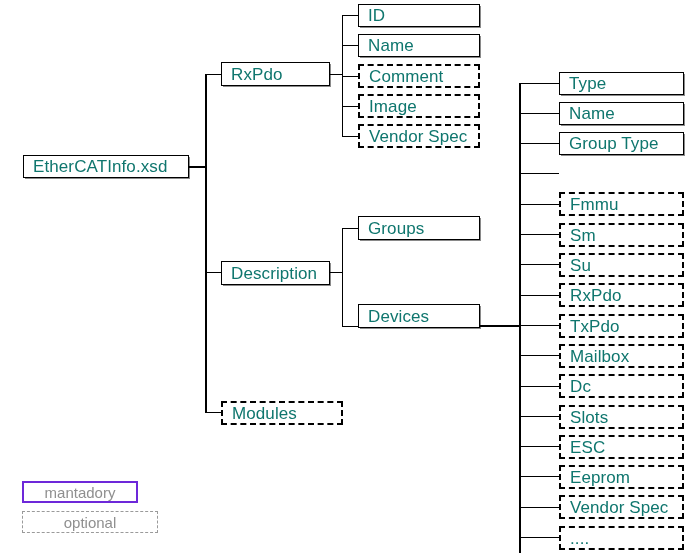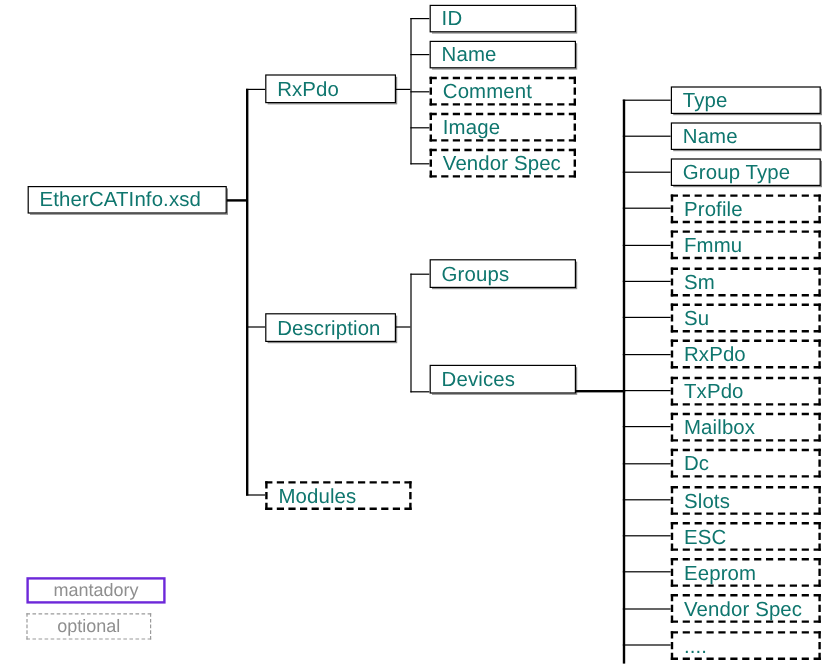--- a/index.html
+++ b/index.html
@@ -133,30 +133,29 @@
   <div class="hline" style="left:519px; top:386px; width:40px;"></div>
   <div class="hline" style="left:519px; top:416px; width:40px;"></div>
   <div class="hline" style="left:519px; top:446px; width:40px;"></div>
   <div class="hline" style="left:519px; top:476px; width:40px;"></div>
   <div class="hline" style="left:519px; top:507px; width:40px;"></div>
   <div class="hline" style="left:519px; top:537px; width:40px;"></div>
 
   <div class="node mandatory" style="left:559px; top:72px; width:125px; height:23px;">Type</div>
   <div class="node mandatory" style="left:559px; top:102px; width:125px; height:23px;">Name</div>
   <div class="node mandatory" style="left:559px; top:132px; width:125px; height:23px;">Group Type</div>
-  <div class="node optional" style="left:559px; top:162px; width:125px; height:24px;">Profile</div>
   <div class="node optional" style="left:559px; top:192px; width:125px; height:24px;">Fmmu</div>
   <div class="node optional" style="left:559px; top:223px; width:125px; height:24px;">Sm</div>
   <div class="node optional" style="left:559px; top:253px; width:125px; height:24px;">Su</div>
   <div class="node optional" style="left:559px; top:283px; width:125px; height:24px;">RxPdo</div>
   <div class="node optional" style="left:559px; top:314px; width:125px; height:24px;">TxPdo</div>
   <div class="node optional" style="left:559px; top:344px; width:125px; height:24px;">Mailbox</div>
   <div class="node optional" style="left:559px; top:374px; width:125px; height:24px;">Dc</div>
   <div class="node optional" style="left:559px; top:405px; width:125px; height:24px;">Slots</div>
   <div class="node optional" style="left:559px; top:465px; width:125px; height:24px;">Eeprom</div>
   <div class="node optional" style="left:559px; top:435px; width:125px; height:24px;">ESC</div>
   <div class="node optional" style="left:559px; top:495px; width:125px; height:24px;">Vendor Spec</div>
   <div class="node optional" style="left:559px; top:526px; width:125px; height:24px;">....</div>
 
   <div class="legend-box mandatory" style="left:22px; top:481px; width:116px; height:22px;">mantadory</div>
-  <div class="legend-box optional" style="left:22px; top:511px; width:104px; height:22px;">optional</div>
+  <div class="legend-box optional" style="left:22px; top:511px; width:136px; height:22px;">optional</div>
 
 </div>
 
 </body></html>

